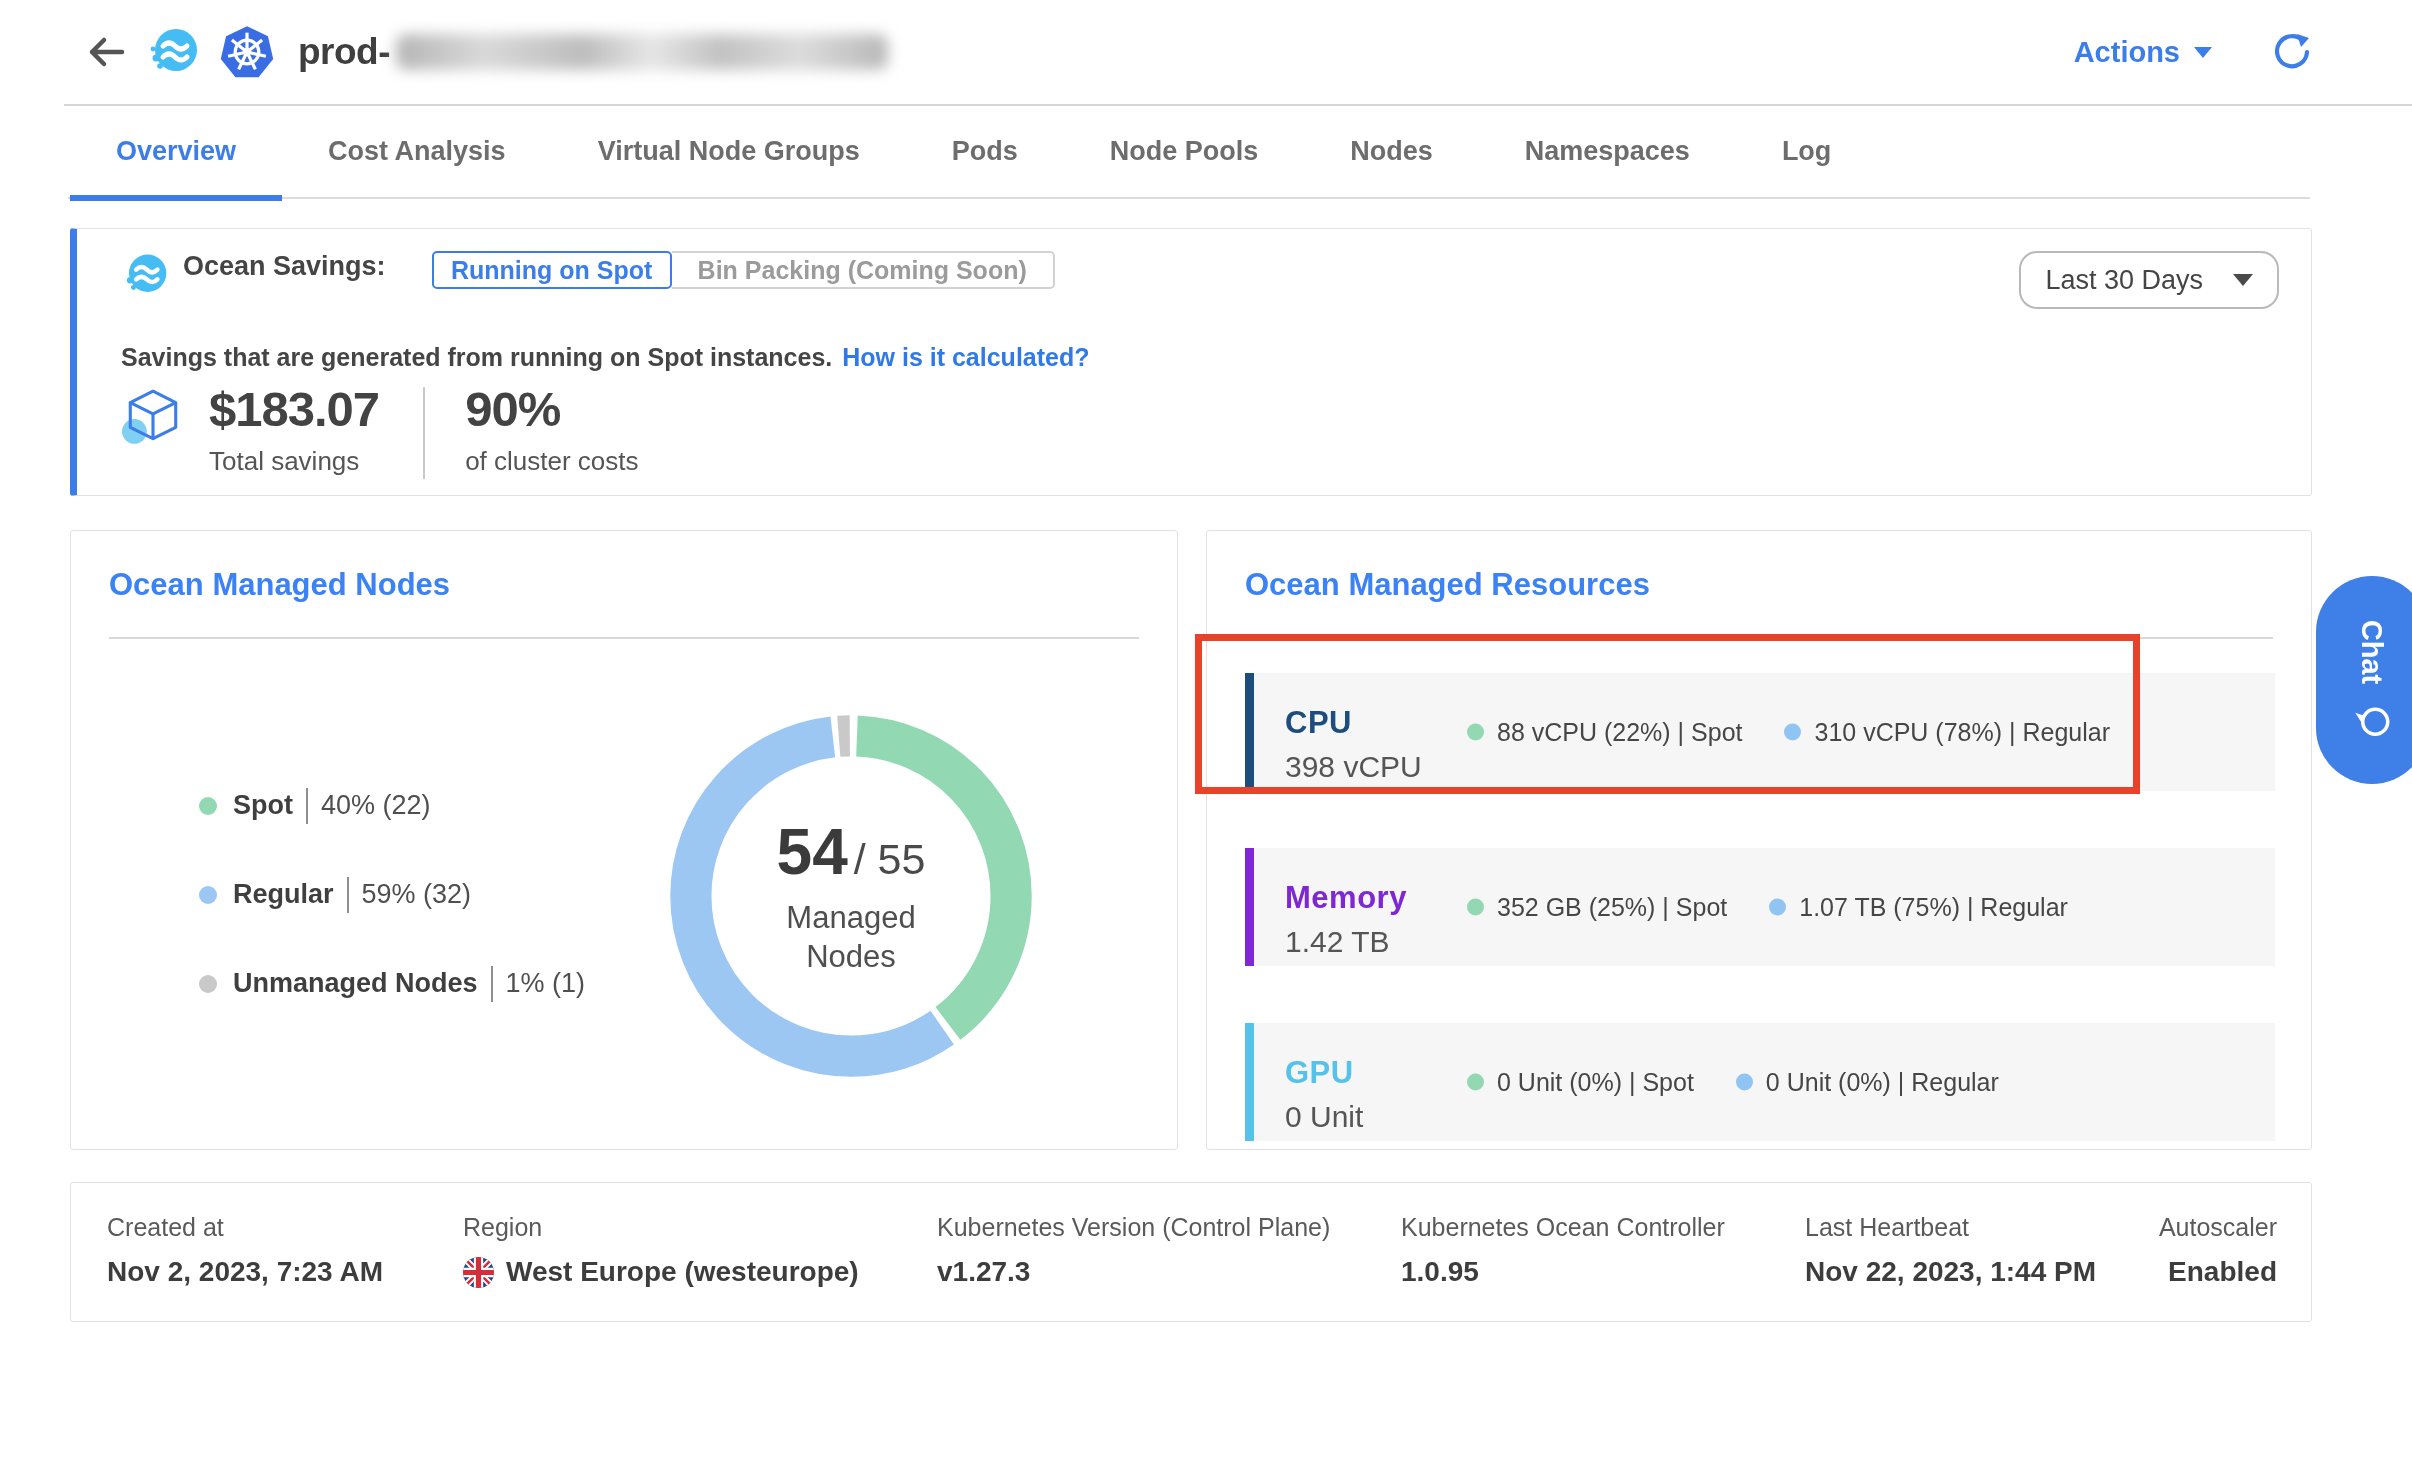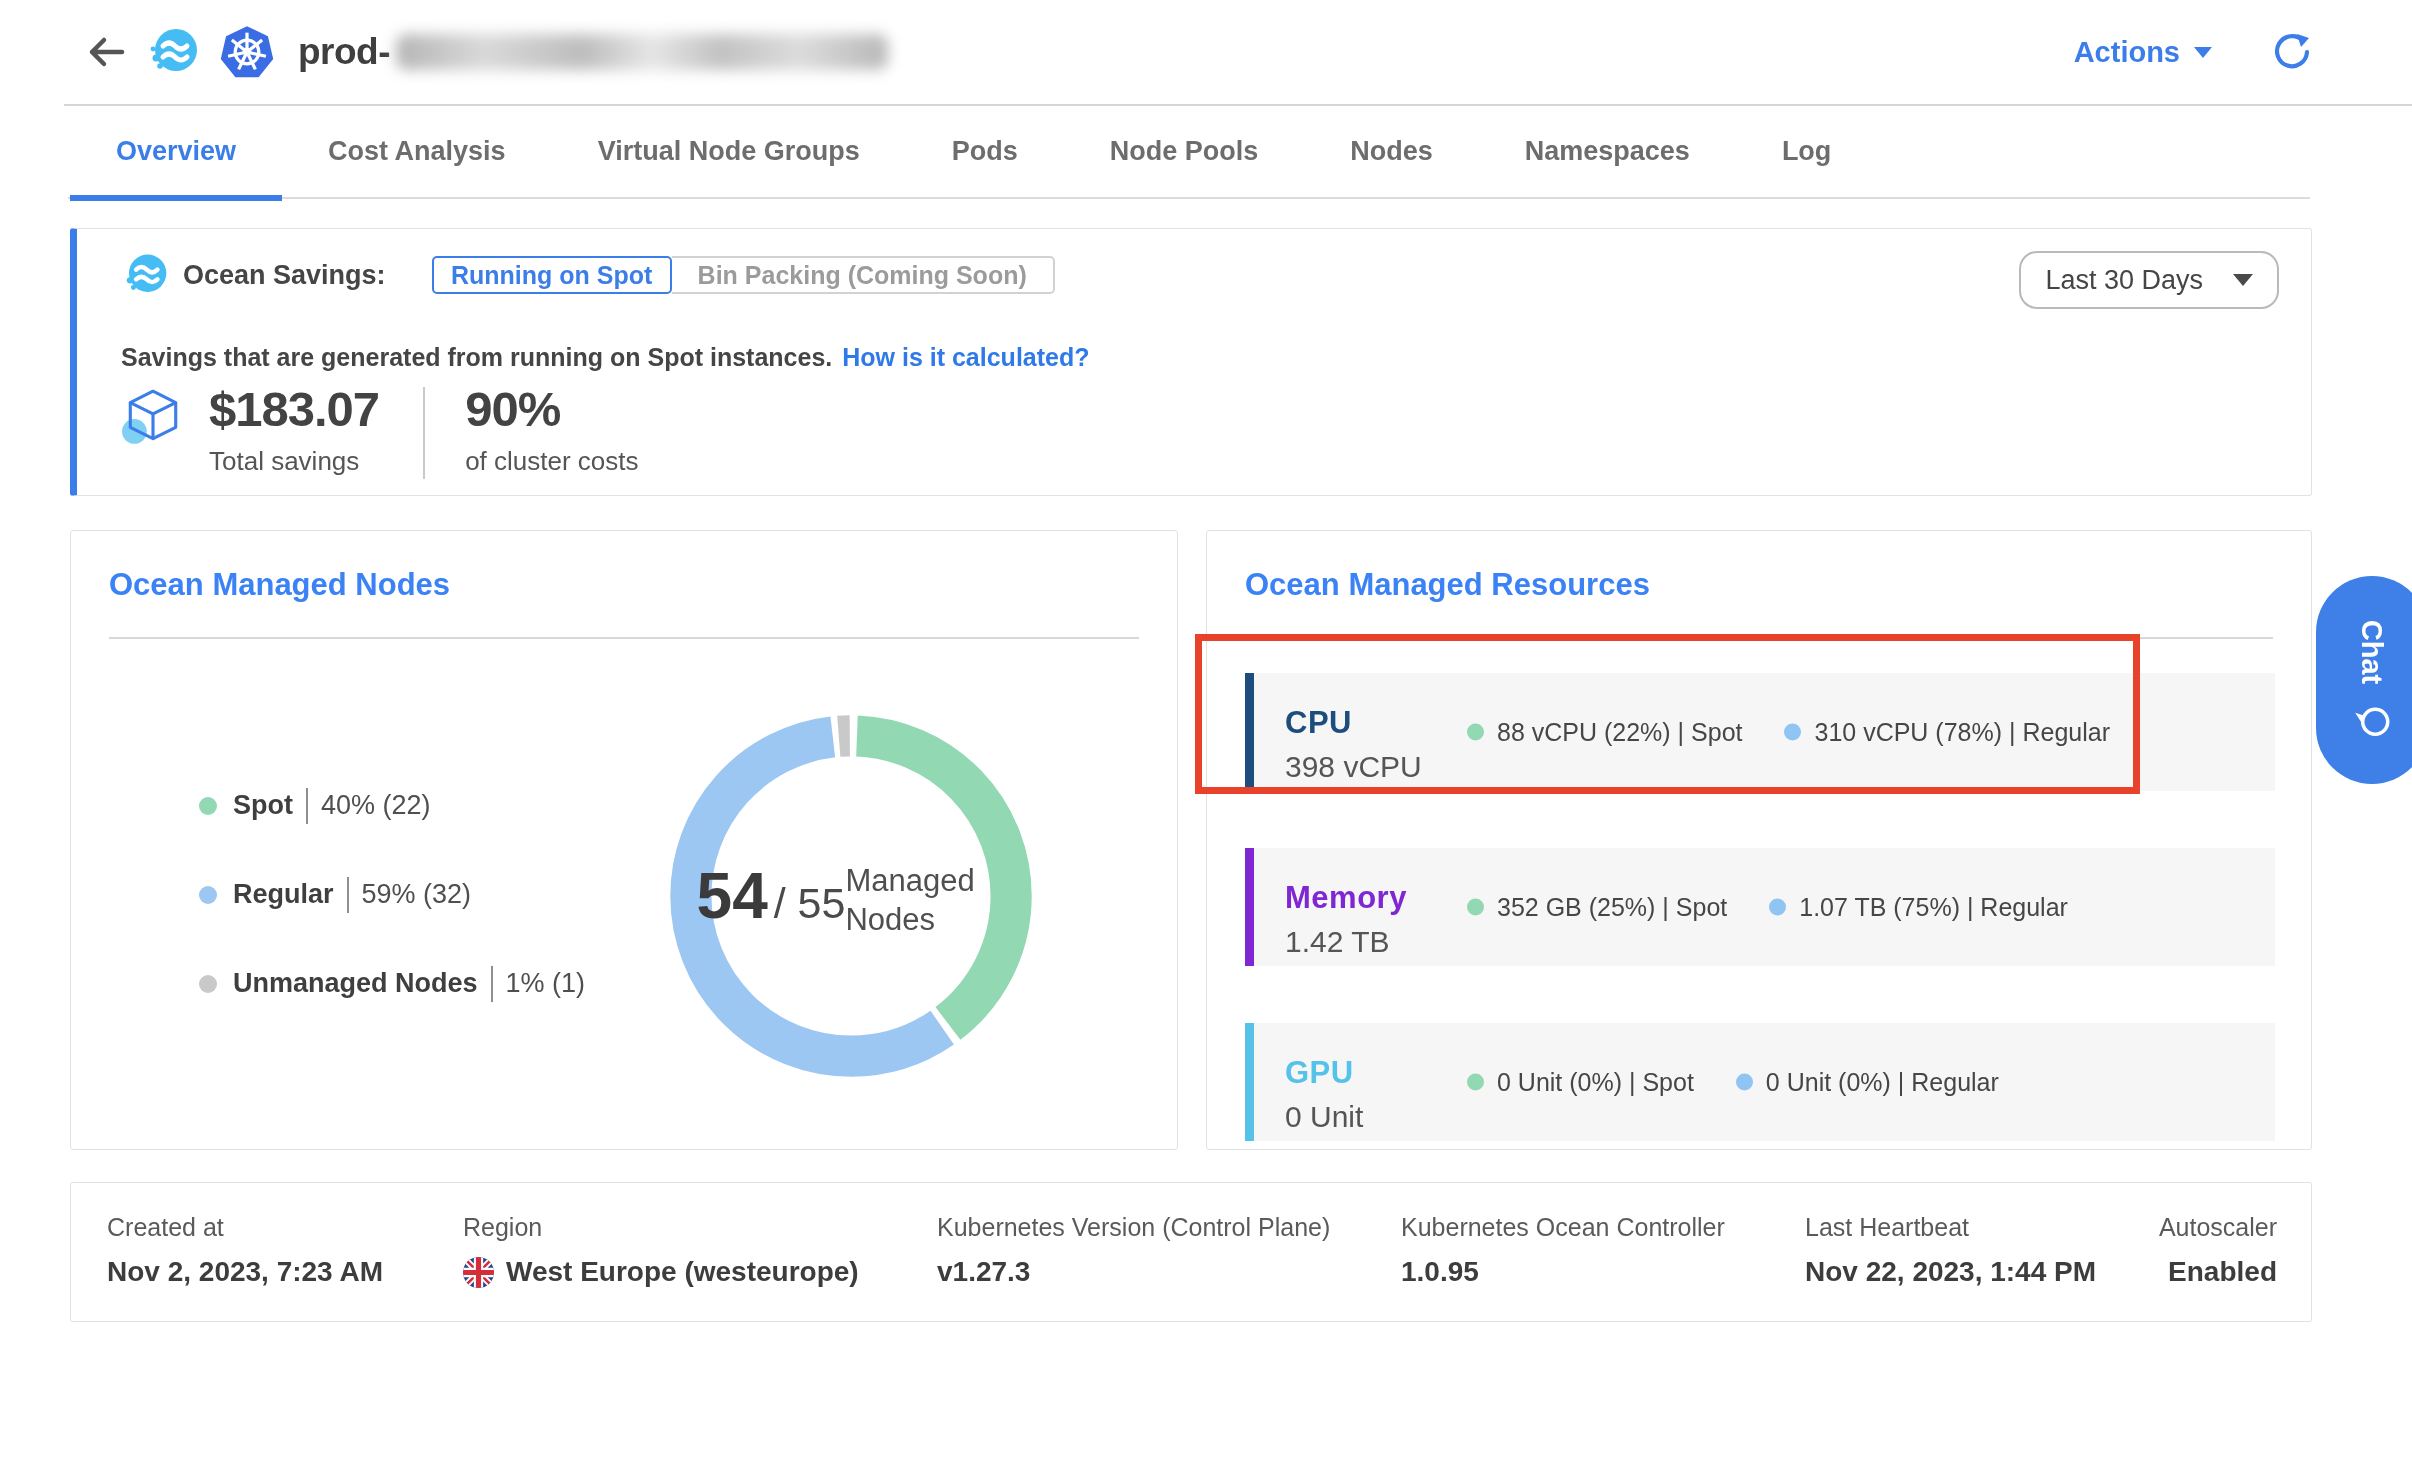--- a/index.html
+++ b/index.html
@@ -25,21 +25,21 @@
   .tabbar-underline-track { position:absolute; left:-2px; width:2242px; bottom:0; height:2px; background:#dcdcdc; }
   .tab { position:relative; display:flex; align-items:center; padding:0 46px; font-size:27px; font-weight:bold; color:#6d6d6d; cursor:pointer; }
   .tab--active { color:#3b7de9; }
   .tab--active::after { content:""; position:absolute; left:0; right:0; bottom:-2px; height:6px; background:#3b7de9; }
 
   
   .card { background:#fff; border:1px solid #e2e2e2; border-radius:3px; }
 
   
   .savings-card { position:absolute; left:70px; top:228px; width:2242px; height:268px; border-left:7px solid #3b7de9; }
-  .savings-head { position:absolute; left:44px; top:22px; display:flex; align-items:center; }
+  .savings-head { position:absolute; left:44px; top:22px; display:flex; }
   .savings-label { font-size:27px; font-weight:bold; color:#454545; margin-left:14px; }
   .toggle-group { display:flex; margin-left:46px; }
   .toggle-btn { height:38px; display:flex; align-items:center; justify-content:center; font-size:25px; font-weight:bold; background:#fff; cursor:pointer; }
   .toggle-btn--active { width:240px; border:2px solid #3b7de9; color:#3b7de9; border-radius:5px; position:relative; z-index:2; }
   .toggle-btn--disabled { padding:0 26px; border:2px solid #d2d2d2; border-left:none; color:#9b9b9b; border-radius:0 5px 5px 0; }
   .savings-desc { position:absolute; left:44px; top:114px; font-size:25px; font-weight:bold; color:#454545; }
   .savings-link { color:#2f7ae8; cursor:pointer; margin-left:10px; }
   .money-row { position:absolute; left:44px; top:156px; display:flex; align-items:flex-start; }
   .money-block { margin-left:24px; }
   .money-value { font-size:49px; font-weight:bold; color:#434343; letter-spacing:-1px; line-height:1.0; }
@@ -58,21 +58,21 @@
   
   .legend { position:absolute; left:128px; top:256px; display:flex; flex-direction:column; gap:52px; }
   .legend-row { display:flex; align-items:center; height:37px; }
   .legend-dot { width:18px; height:18px; border-radius:50%; margin-right:16px; }
   .legend-label { font-size:27px; font-weight:bold; color:#3f3f3f; }
   .legend-sep { width:2px; height:36px; background:#8f8f8f; margin:0 13px; }
   .legend-value { font-size:27px; color:#4f4f4f; }
 
   
   .donut-wrap { position:absolute; left:597px; top:182px; width:366px; height:366px; }
-  .donut-center { position:absolute; inset:0; display:flex; flex-direction:row; align-items:center; justify-content:center; text-align:left; }
+  .donut-center { position:absolute; inset:0; display:flex; flex-direction:column; align-items:center; justify-content:center; text-align:center; }
   .donut-num-row { display:flex; align-items:baseline; }
   .donut-managed { font-size:64px; font-weight:bold; color:#3b3b3b; }
   .donut-total { font-size:43px; color:#4a4a4a; margin-left:6px; }
   .donut-label { font-size:31px; color:#4f4f4f; margin-top:10px; line-height:1.25; width:160px; }
 
   
   .res-rows { position:absolute; left:38px; right:36px; top:142px; display:flex; flex-direction:column; gap:57px; }
   .res-row { position:relative; height:118px; background:#f6f6f7; }
   .res-accent { position:absolute; left:0; top:0; bottom:0; width:9px; }
   .res-titleblock { position:absolute; left:40px; top:50%; transform:translateY(-50%); }

